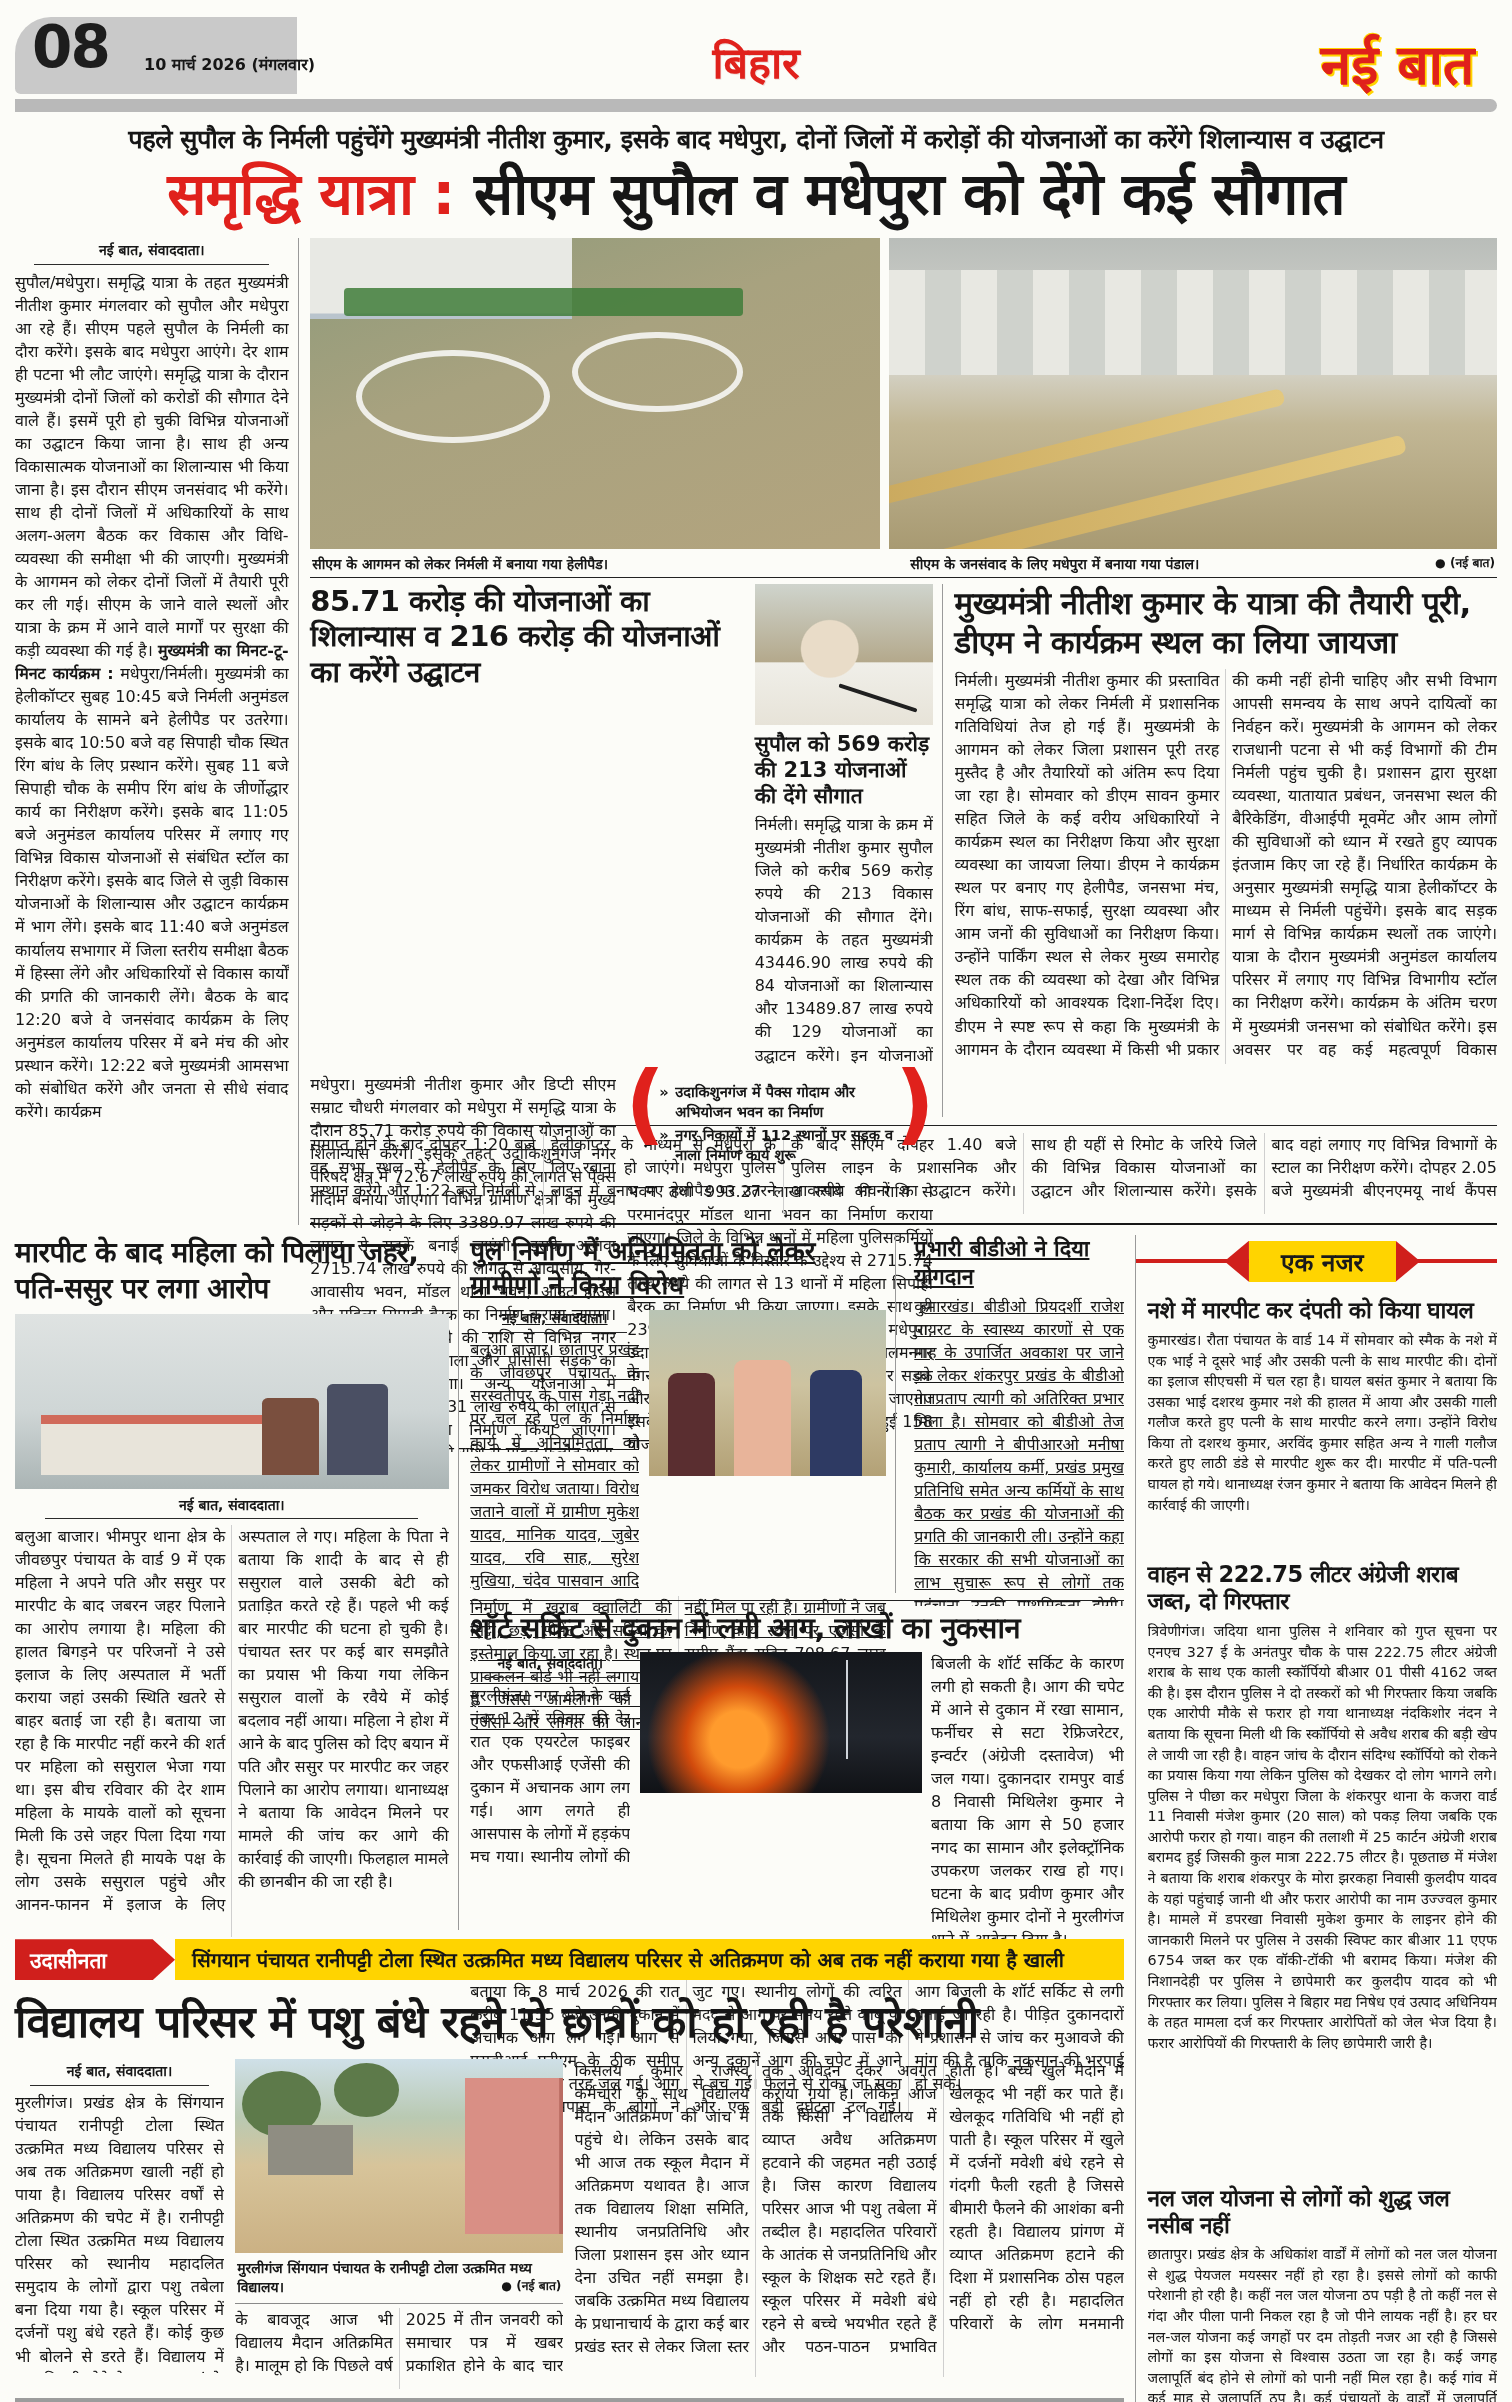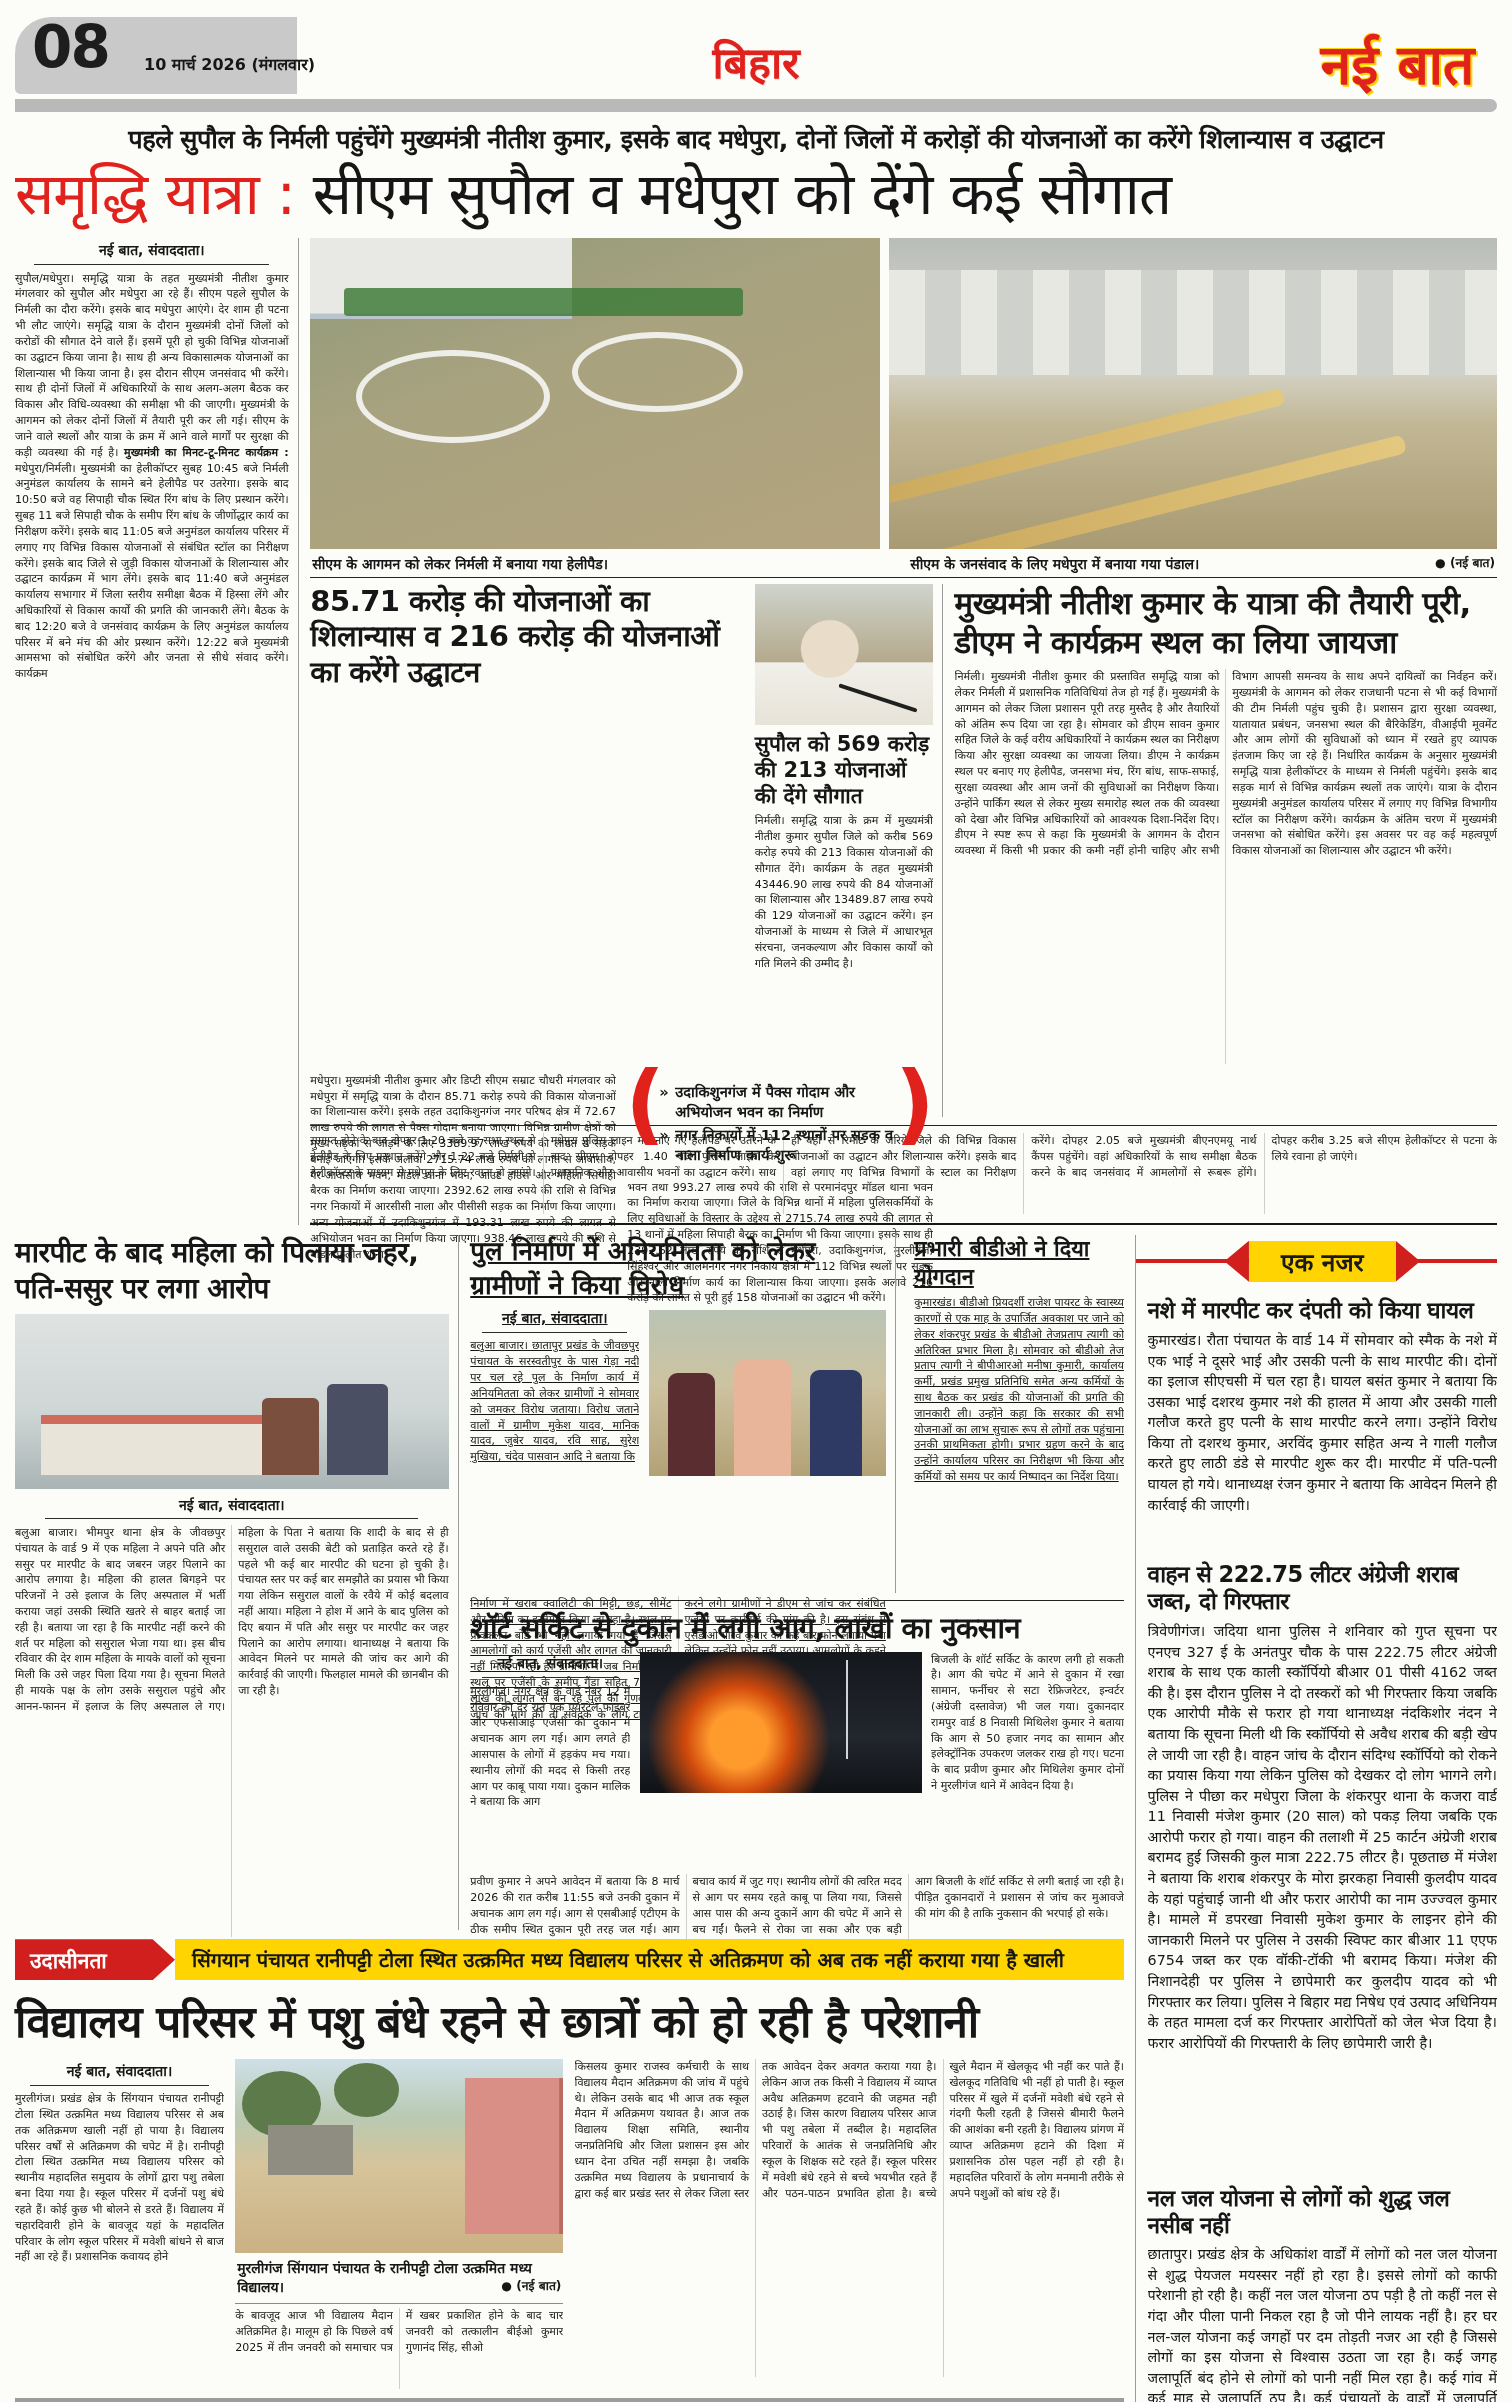--- a/index.html
+++ b/index.html
@@ -19,29 +19,29 @@
   .hdr-date{ position:absolute; left:111px; top:45px; font-size:16px; font-weight:700;margin-left:18px; }
   .hdr-section{ position:absolute; left:0; right:0; top:24.5px; text-align:center;
     font-size:43px; font-weight:800; color:#e0211c; text-shadow:0.9px 0.9px 0 #8c0f0f22; }
   .hdr-brand{ position:absolute; right:22.6px; top:17px; font-size:55px; font-weight:800;
     color:#e0211c; text-shadow:1.9px 1.9px 0 #ffd400, -0.9px -0.9px 0 #ffd400; }
   .hdr-bar{ height:12.2px; background:#b9b9b9; border-radius:0 7.5px 7.5px 0; margin-top:1.9px; }
 
   
   .strap{ text-align:center; font-size:25.4px; font-weight:800; padding:9.4px 3.8px 1.9px;
     letter-spacing:-0.5px; }
-  .mainhead{ font-size:58px; font-weight:400; line-height:1.05;
+  .mainhead{ text-align:center; font-size:58px; font-weight:700; line-height:1.05;
     padding:7.5px 0 9.4px; letter-spacing:-0.9px; }
   .mainhead .kicker{ color:#e0211c; }
 
   
   .byline{ font-weight:700; font-size:14px; text-align:center; width:86%;
     margin:1.9px auto 5.6px; padding-bottom:4.7px; border-bottom:1.4px solid #2b2b2b; }
   .dateline{ font-weight:700; }
-  .body-txt{ font-size:11px; line-height:1.44; text-align:justify; overflow:hidden; }
+  .body-txt{ font-size:16px; line-height:1.44; text-align:justify; overflow:hidden; }
   .cols2{ column-count:2; column-gap:13px; column-rule:0.9px solid #cfcfcf; }
   .cols3{ column-count:3; column-gap:13px; column-rule:0.9px solid #cfcfcf; }
   .cols5{ column-count:5; column-gap:15px; column-rule:0.9px solid #cfcfcf; }
   .caption{ font-size:14px; font-weight:700; padding:4.7px 1.9px; }
   .credit{ float:right; font-weight:700; font-size:12.2px; }
   .rule-thin{ border:none; border-top:0.9px solid #8a8a8a; margin:2.8px 0; }
   .photo{ position:relative; overflow:hidden; background:#9aa08b; }
 
   
   .top{ display:flex; gap:11.3px; margin-top:3.8px; height:987px; }

